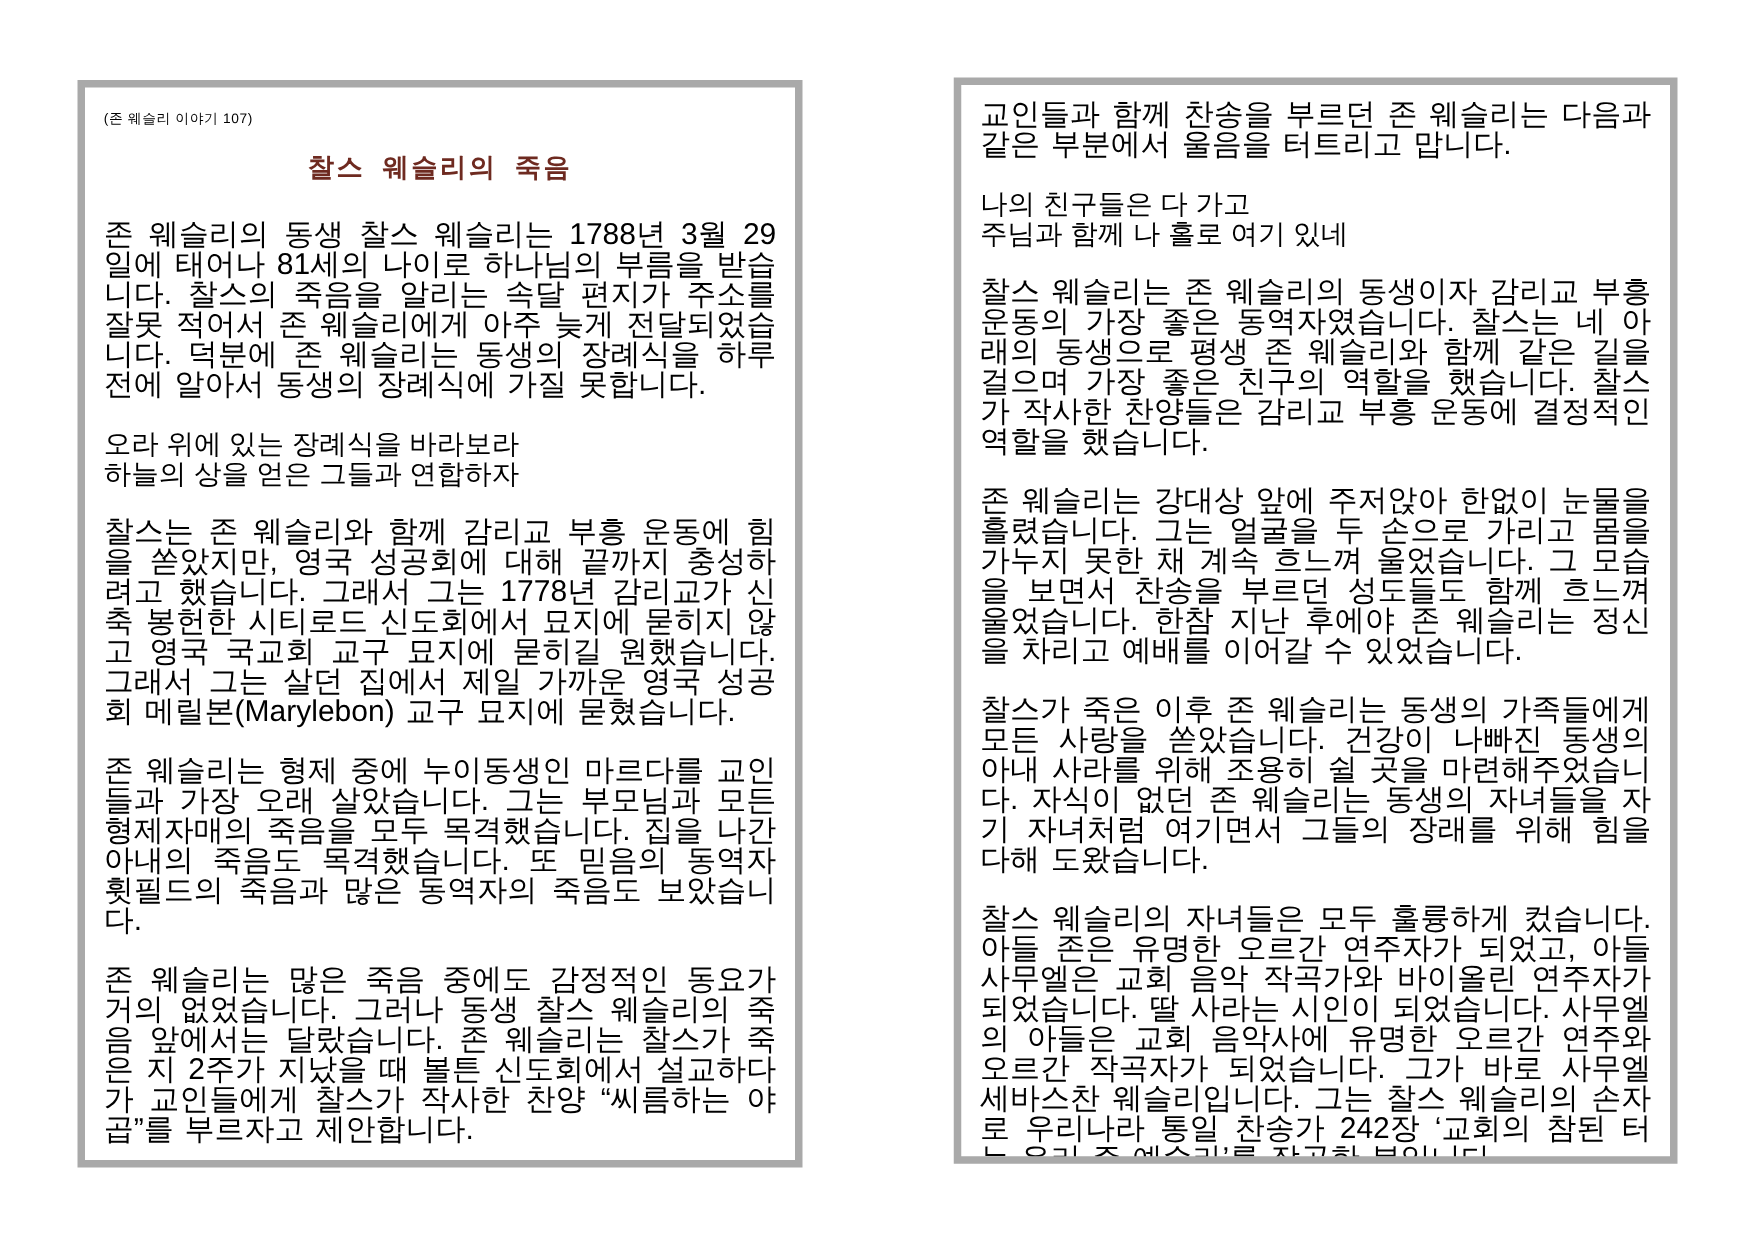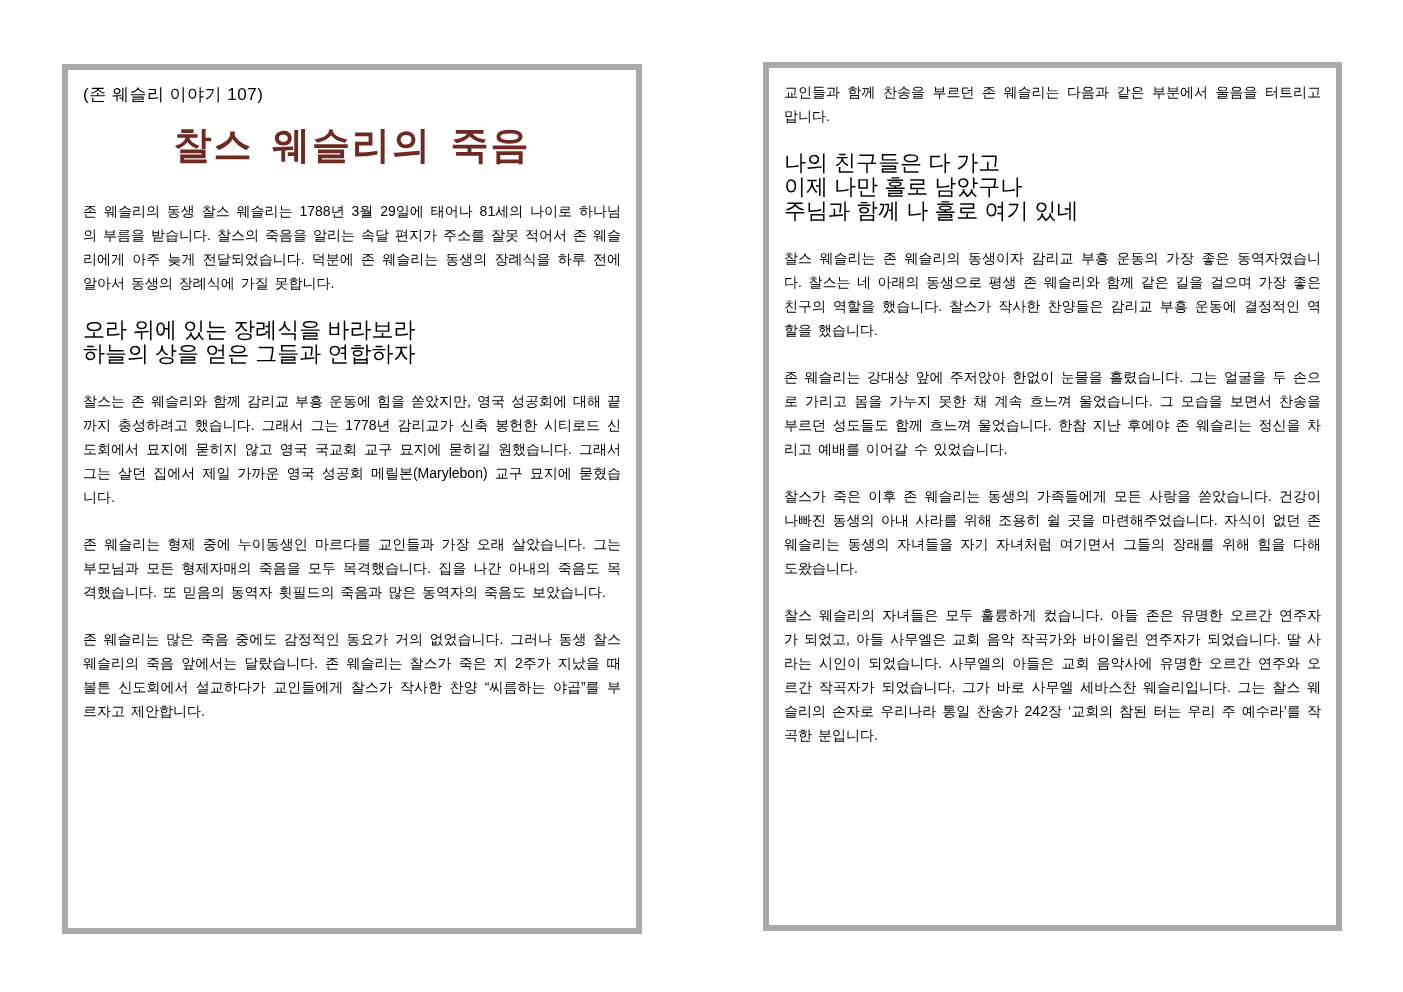--- a/index.html
+++ b/index.html
@@ -23,36 +23,36 @@
     box-sizing: border-box;
     border: 6px solid #a9a9a9;
     background: #ffffff;
     padding: 12px 15px 10px 15px;
     overflow: hidden;
   }
   .page-left  { left: 62px;  top: 64px; width: 580px; height: 870px; }
   .page-right { left: 763px; top: 62px; width: 579px; height: 869px; }
 
   .story-header {
-    font-size: 17px;
+    font-size: 11px;
     line-height: 22px;
     margin: 2px 0 10px 0;
     letter-spacing: 0.5px;
   }
   .page-title {
-    font-size: 38px;
+    font-size: 21px;
     font-weight: bold;
     color: #6e2a20;
     text-align: center;
     letter-spacing: 2px;
     word-spacing: 6px;
     margin: 14px 0 28px 0;
   }
   .para {
-    font-size: 14px;
+    font-size: 24px;
     line-height: 24px;
     text-align: justify;
     margin: 0 0 23px 0;
     word-spacing: 2px;
   }
   .poem {
     font-size: 22px;
     line-height: 24px;
     margin: 0 0 23px 0;
   }
@@ -81,21 +81,20 @@
     <p class="para">존 웨슬리는 형제 중에 누이동생인 마르다를 교인들과 가장 오래 살았습니다. 그는 부모님과 모든 형제자매의 죽음을 모두 목격했습니다. 집을 나간 아내의 죽음도 목격했습니다. 또 믿음의 동역자 휫필드의 죽음과 많은 동역자의 죽음도 보았습니다.</p>
 
     <p class="para">존 웨슬리는 많은 죽음 중에도 감정적인 동요가 거의 없었습니다. 그러나 동생 찰스 웨슬리의 죽음 앞에서는 달랐습니다. 존 웨슬리는 찰스가 죽은 지 2주가 지났을 때 볼튼 신도회에서 설교하다가 교인들에게 찰스가 작사한 찬양 “씨름하는 야곱”를 부르자고 제안합니다.</p>
   </div>
 
   <div class="page page-right">
     <p class="para">교인들과 함께 찬송을 부르던 존 웨슬리는 다음과 같은 부분에서 울음을 터트리고 맙니다.</p>
 
     <div class="poem">
       <div class="poem-line">나의 친구들은 다 가고</div>
-      <div class="poem-line">이제 나만 홀로 남았구나</div>
       <div class="poem-line">주님과 함께 나 홀로 여기 있네</div>
     </div>
 
     <p class="para">찰스 웨슬리는 존 웨슬리의 동생이자 감리교 부흥 운동의 가장 좋은 동역자였습니다. 찰스는 네 아래의 동생으로 평생 존 웨슬리와 함께 같은 길을 걸으며 가장 좋은 친구의 역할을 했습니다. 찰스가 작사한 찬양들은 감리교 부흥 운동에 결정적인 역할을 했습니다.</p>
 
     <p class="para">존 웨슬리는 강대상 앞에 주저앉아 한없이 눈물을 흘렸습니다. 그는 얼굴을 두 손으로 가리고 몸을 가누지 못한 채 계속 흐느껴 울었습니다. 그 모습을 보면서 찬송을 부르던 성도들도 함께 흐느껴 울었습니다. 한참 지난 후에야 존 웨슬리는 정신을 차리고 예배를 이어갈 수 있었습니다.</p>
 
 
     <p class="para">찰스가 죽은 이후 존 웨슬리는 동생의 가족들에게 모든 사랑을 쏟았습니다. 건강이 나빠진 동생의 아내 사라를 위해 조용히 쉴 곳을 마련해주었습니다. 자식이 없던 존 웨슬리는 동생의 자녀들을 자기 자녀처럼 여기면서 그들의 장래를 위해 힘을 다해 도왔습니다.</p>
 

